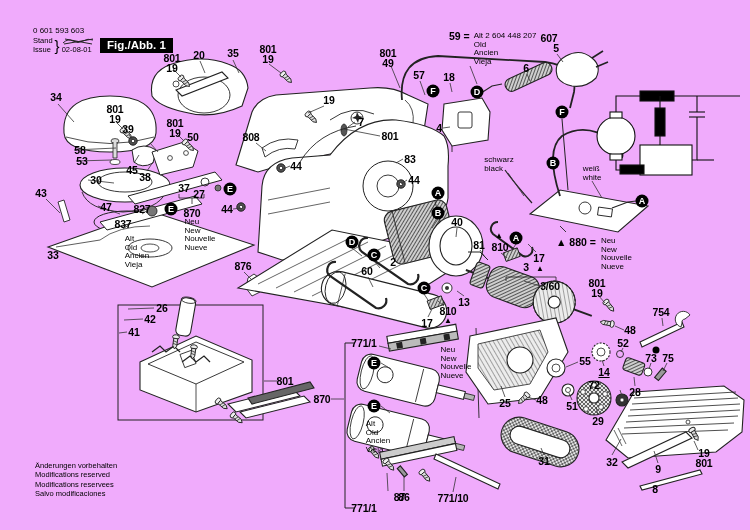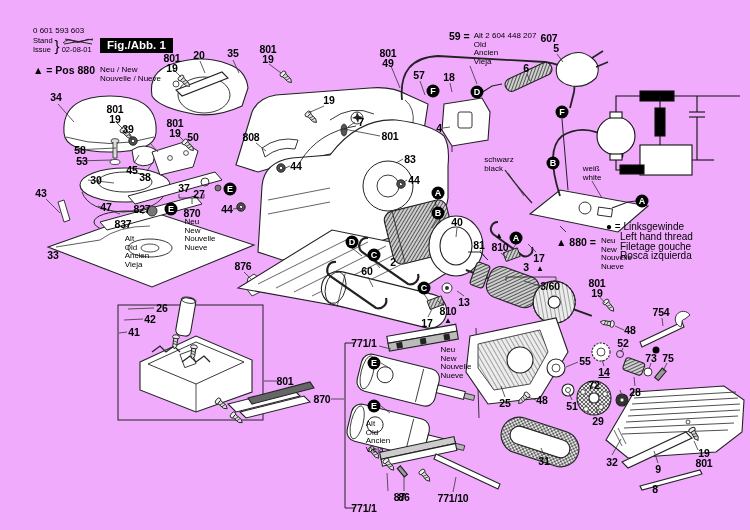--- a/index.html
+++ b/index.html
@@ -422,27 +422,20 @@
         </svg>
         <span>02-08-01</span>
       </div>
     </div>
   </div>
 
   <div class="fig-box">
     <span>Fig./Abb. 1</span>
   </div>
 
-  <div class="pos-note">
-    <span class="b">▲ = Pos 880</span>
-    <span class="pl">
-      <span>Neu / New</span><br>
-      <span>Nouvelle / Nueve</span>
-    </span>
-  </div>
 
   <div class="note59">
     <span class="b">59 =</span>
     <span class="pl">
       <span>Alt 2 604 448 207</span><br>
       <span>Old</span><br>
       <span>Ancien</span><br>
       <span>Vieja</span>
     </span>
   </div>
@@ -450,27 +443,27 @@
   <div class="legend880">
     <span class="b">▲ 880 =</span>
     <span class="pl">
       <span>Neu</span><br>
       <span>New</span><br>
       <span>Nouvelle</span><br>
       <span>Nueve</span>
     </span>
   </div>
 
-  <div class="legendThread">
-    <div>● = Linksgewinde</div>
-    <div class="ind">Left hand thread</div>
-    <div class="ind">Filetage gouche</div>
-    <div class="ind">Rosca izquierda</div>
+
+  <div class="footer-notes">
+    <div>Änderungen vorbehalten</div>
+    <div>Modifications reserved</div>
+    <div>Modifications reservees</div>
+    <div>Salvo modificaciones</div>
   </div>
-
 
   <div id="labels">
       <div class="lbl nm" style="left: 172px; top: 63px;">801
 19</div>
       <div class="lbl nm" style="left: 199px; top: 55px;">20</div>
       <div class="lbl nm" style="left: 233px; top: 53px;">35</div>
       <div class="lbl nm" style="left: 115px; top: 114px;">801
 19</div>
       <div class="lbl nm" style="left: 56px; top: 97px;">34</div>
       <div class="lbl nm" style="left: 80px; top: 150px;">58</div>

